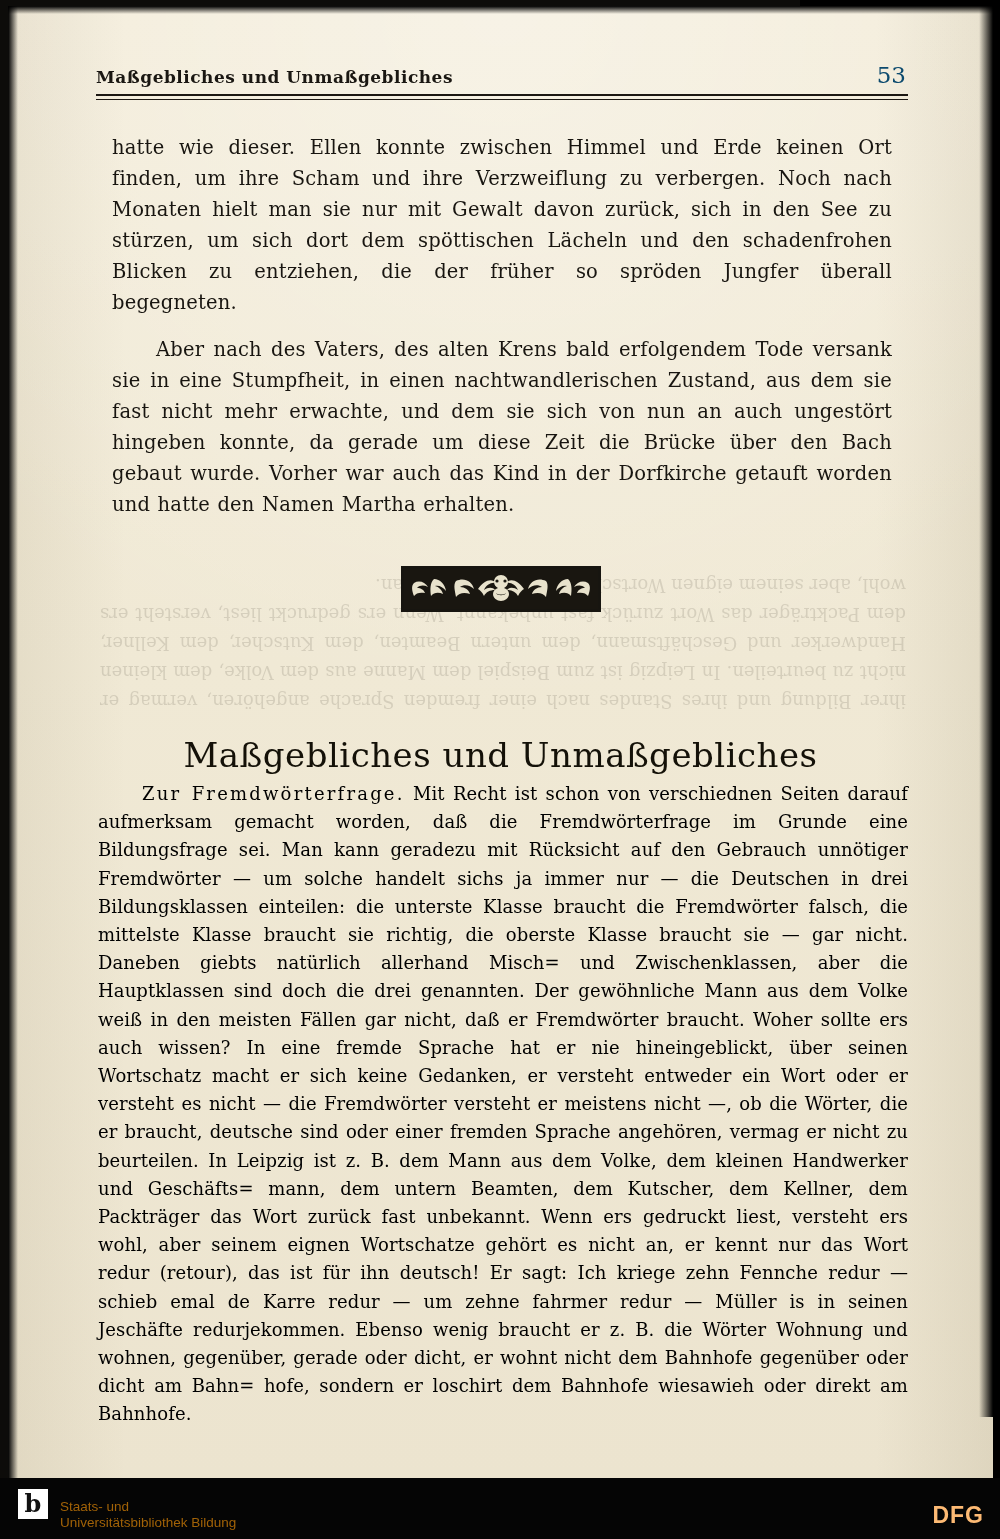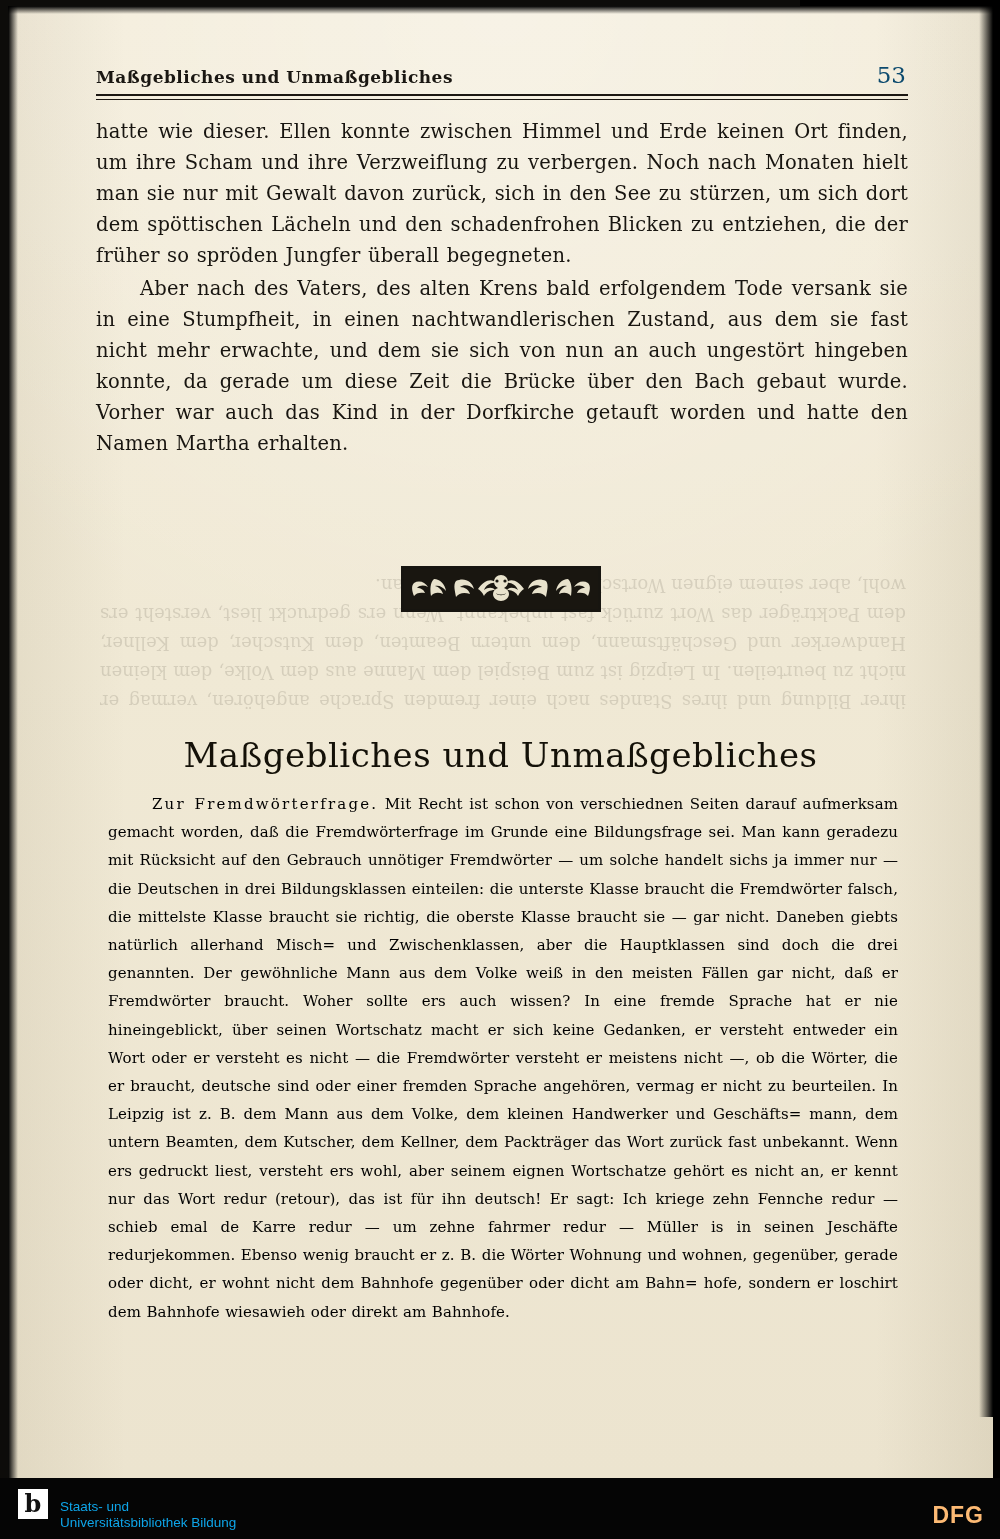--- a/index.html
+++ b/index.html
@@ -73,21 +73,21 @@
   }
   
   .textblock {
     position: absolute;
     left: 88px;
     top: 110px;
     width: 812px;
     color: #181510;
   }
   p.para {
-    margin: 0;
+    margin: 16px;
     font-family: "DejaVu Serif", serif;
     text-align: justify;
     text-justify: inter-word;
     -webkit-hyphens: none;
     hyphens: none;
   }
   
   .story p {
     font-size: 19.5px;
     line-height: 31px;
@@ -147,22 +147,22 @@
     font-weight: 400;
   }
   
   .article {
     position: absolute;
     left: 88px;
     top: 772px;
     width: 814px;
   }
   .article p {
-    margin: 12px;
-    font-size: 15px;
+    margin: 2px;
+    font-size: 18px;
     line-height: 28.2px;
     text-align: justify;
     letter-spacing: 0.1px;
     word-spacing: 0.6px;
   }
   .sp { letter-spacing: 2.2px; }
   
   .footer-band {
     position: absolute;
     left: 0;
@@ -184,21 +184,21 @@
     height: 30px;
     background: #ffffff;
     color: #111;
     font-family: "DejaVu Serif", serif;
     font-size: 24px;
     line-height: 30px;
     text-align: center;
     font-weight: 700;
   }
   .credit-text {
-    color: #0ea5e9;
+    color: #a16207;
     font-family: "Liberation Sans", sans-serif;
     font-size: 13.5px;
     line-height: 16px;
     margin-top: 23px;
   }
   .dfg {
     position: absolute;
     right: 16px;
     bottom: 10px;
     color: #fdba74;

